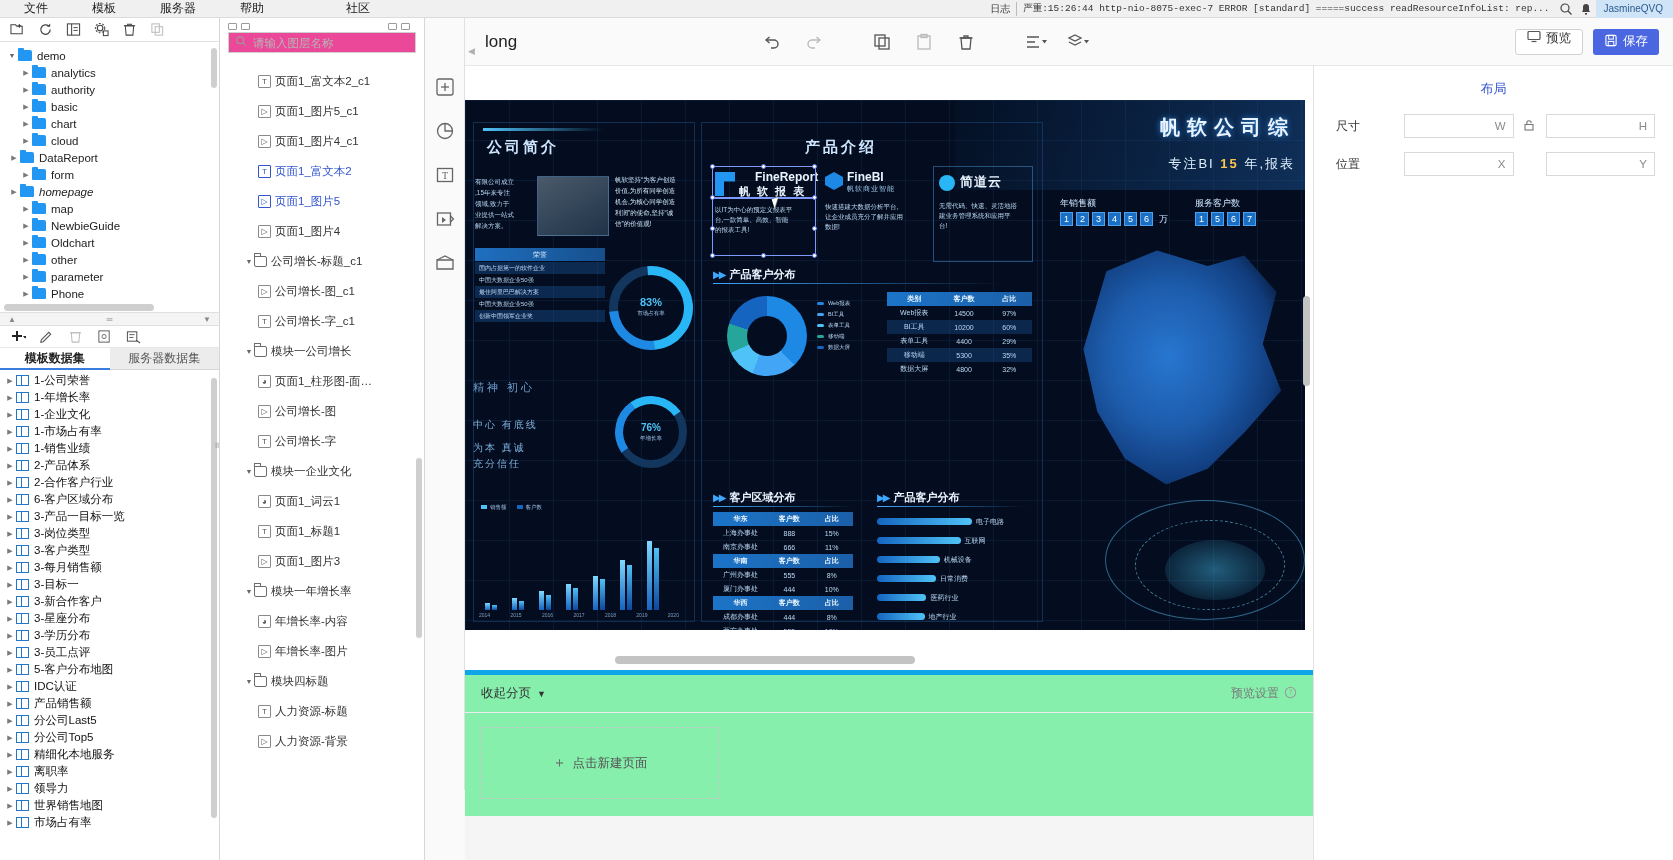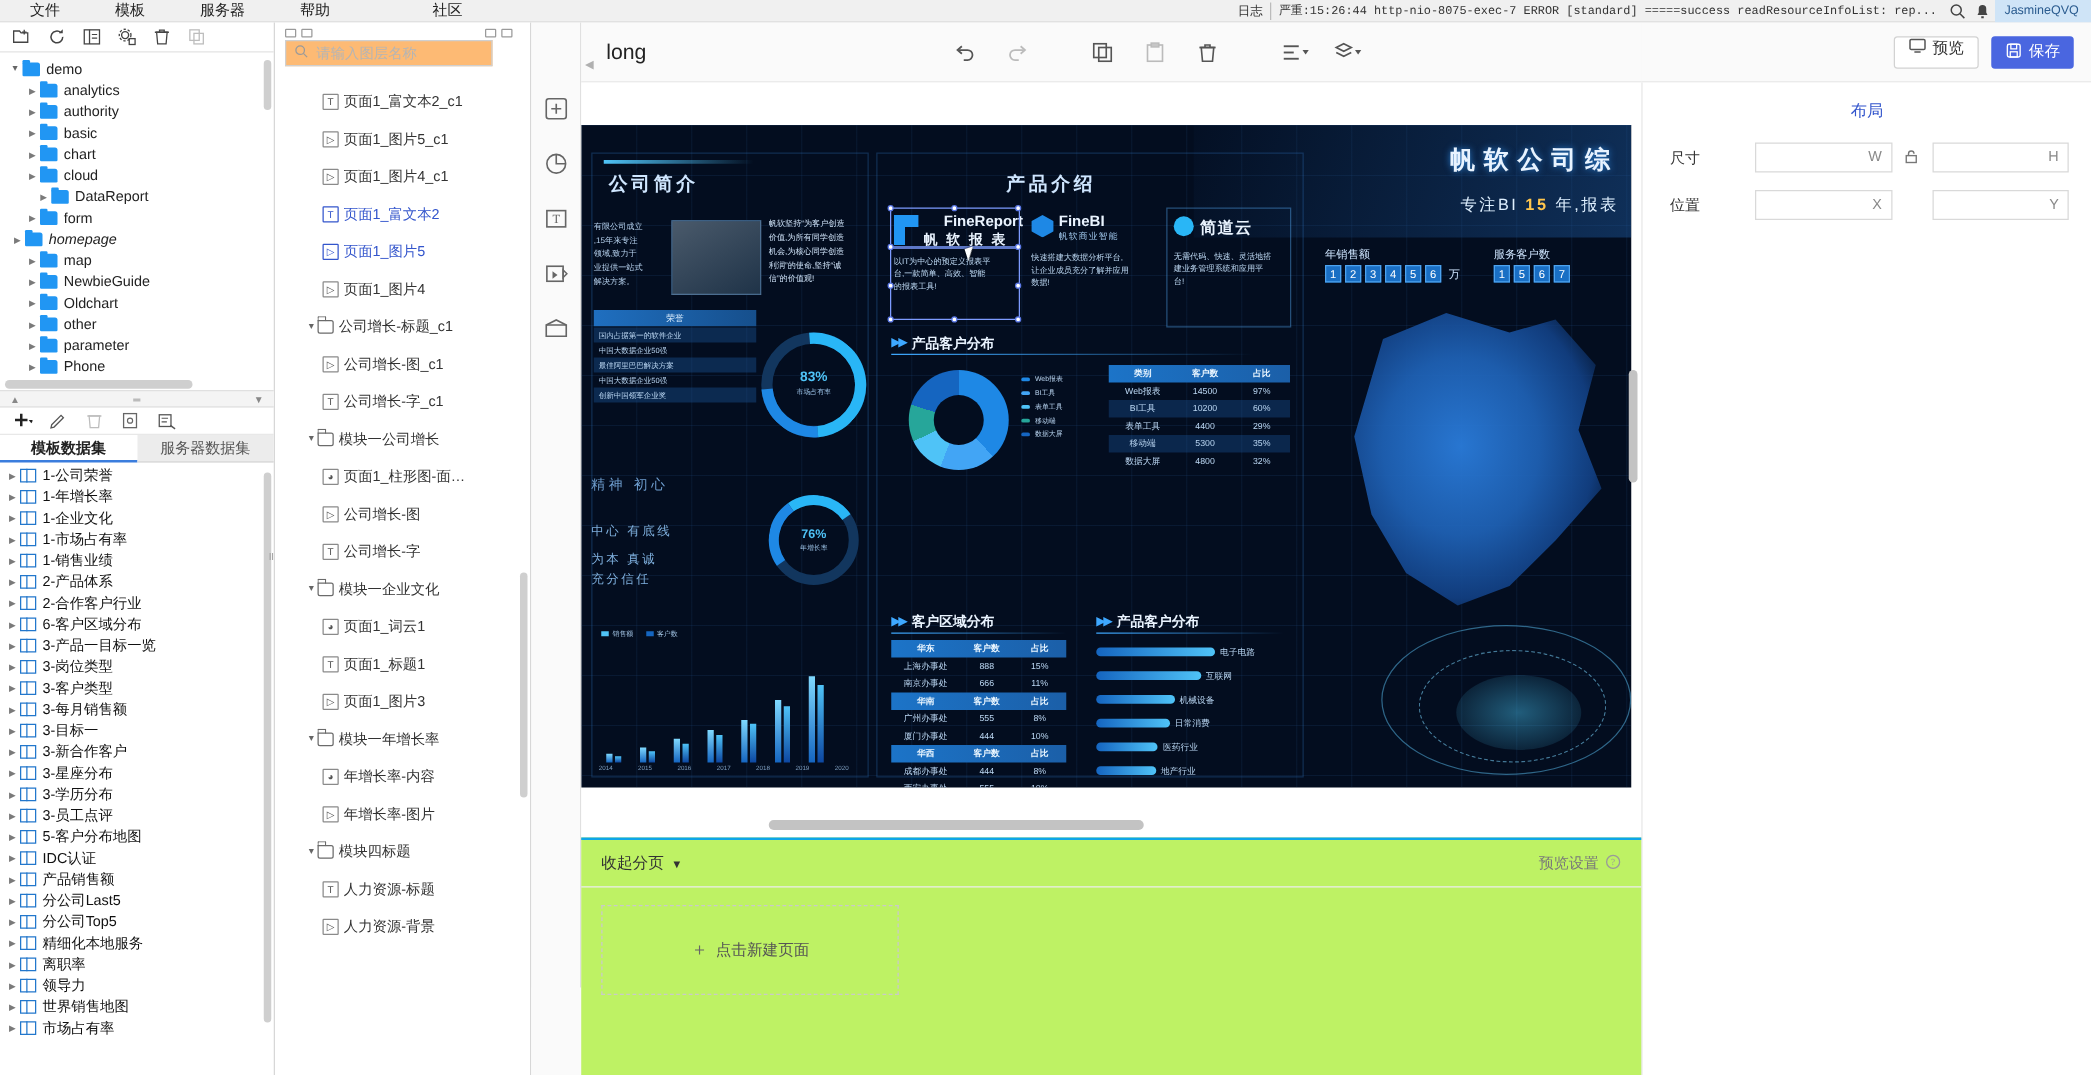--- a/index.html
+++ b/index.html
@@ -45,21 +45,21 @@
   .dsicon:before{content:"";position:absolute;inset:0;border:1.4px solid #2277cc;background:#fff;}
   .dsicon:after{content:"";position:absolute;left:4.6px;top:0;width:1.4px;height:11px;background:#2277cc;}
   .ds-vscroll { position:absolute; right:2px; top:360px; width:6px; height:440px; background:#cfcfcf; border-radius:4px; }
 
   
   .col-layer { position:absolute; left:220px; top:18px; width:205px; height:842px; background:#fff; border-right:1px solid #d7d7d7; }
   .layer-head { height:48px; position:relative; }
   .layer-mini { position:absolute; top:5px; left:8px; display:flex; gap:4px;}
   .layer-mini-r { position:absolute; top:5px; right:14px; display:flex; gap:4px;}
   .mini-box{width:9px;height:7px;border:1px solid #9a9a9a;border-radius:1px;}
-  .search-box { position:absolute; top:14px; left:8px; width:166px; height:21px; border:1px solid #cfcfcf; background:#fdba74; display:flex; align-items:center; padding:0 6px; gap:6px;font-family:Liberation Serif, serif;}
+  .search-box { position:absolute; top:14px; left:8px; width:188px; height:21px; border:1px solid #cfcfcf; background:#ec4899; display:flex; align-items:center; padding:0 6px; gap:6px;font-family:Liberation Serif, serif;}
   .search-box input { border:0; outline:0; width:100%; font-size:11.5px; color:#333; font-family:inherit; background:transparent;}
   .search-box input::placeholder{color:#b5b5b5;}
   .layer-list { position:absolute; top:48px; left:0; right:0; bottom:22px; overflow:hidden;}
   .lrow { height:30px; display:flex; align-items:center; font-size:11.5px; color:#333; white-space:nowrap;}
   .lrow.sel { color:#3355cc; }
   .lcaret { width:10px; text-align:center; font-size:7px; color:#666; }
   .licon { width:13px; height:13px; border:1px solid #8a8a8a; margin-right:4px; display:flex; align-items:center; justify-content:center; font-size:8px; color:#555; flex:none; border-radius:1px;}
   .lrow.sel .licon { border-color:#3355cc; color:#3355cc;}
   .licon.folder-i{ border:0; width:13px; height:11px; position:relative;}
   .licon.folder-i:before{content:"";position:absolute;inset:0;border:1.3px solid #6b6b6b;border-radius:0 2px 2px 2px;}
@@ -121,21 +121,21 @@
   .mt-row.head{ background:linear-gradient(90deg,#1c74c8,#1b5fa8); color:#eaf6ff; font-weight:bold;}
   .mt-row.alt{ background:rgba(30,90,160,.35);}
   .mt-c{ text-align:center; }
   .bar{ height:7px; border-radius:4px; background:linear-gradient(90deg,#1565c0,#4fc3f7);}
   .blabel{ font-size:7px; color:#b9d6f2;}
   .sel-box{ position:absolute; border:1px solid #7d9bff; }
   .sel-h{ position:absolute; width:5px; height:5px; background:#fff; border:1px solid #5b78e6; border-radius:50%;}
   .cursor{ position:absolute; width:0;height:0; border-left:7px solid #fff; border-bottom:10px solid transparent; transform:rotate(-18deg); filter:drop-shadow(0 0 1px #000);}
 
   
-  .pages { position:absolute; left:465px; top:670px; width:848px; height:190px; background:#bef264; border-top:2px solid #0ea5e9;}
+  .pages { position:absolute; left:465px; top:670px; width:848px; height:146px; background:#86efac; border-top:5px solid #0ea5e9;}
   .pages-bar { height:38px; display:flex; align-items:center; padding:0 16px; border-bottom:1px solid #ededed;}
   .pages-bar .pb-left{ display:flex; align-items:center; gap:6px; font-size:12.5px; color:#333; cursor:pointer;}
   .pages-bar .pb-right{ margin-left:auto; display:flex; align-items:center; gap:5px; font-size:12px; color:#7a7a7a; cursor:pointer;}
   .thumbs { display:flex; gap:12px; padding:14px 16px; }
   .thumb { width:238px; height:72px; border:1.5px solid #6679d8; position:relative; display:flex; overflow:hidden; cursor:pointer;}
   .thumb .tcol{ flex:1; border-right:1px solid #fff; background:#bdbdbd;}
   .thumb-label{ position:absolute; right:0; bottom:0; background:#3a3a3a; color:#fff; font-size:10px; padding:1px 5px;}
   .thumb-add { width:238px; height:72px; border:1px dashed #c9c9c9; display:flex; align-items:center; justify-content:center; gap:6px; font-size:12.5px; color:#555; cursor:pointer;}
   .rail2 { position:absolute; left:425px; top:790px; width:40px; height:70px; background:#fafafa; display:flex; justify-content:center; padding-top:14px;}
 </style>
@@ -239,21 +239,21 @@
         <div class="tnode" style="padding-left: 20px;">
           <span class="caret">▶</span>
           <span class="folder"></span>
           <span>chart</span>
         </div>
         <div class="tnode" style="padding-left: 20px;">
           <span class="caret">▶</span>
           <span class="folder"></span>
           <span>cloud</span>
         </div>
-        <div class="tnode" style="padding-left: 29px;">
+        <div class="tnode" style="padding-left: 8px;">
           <span class="caret">▶</span>
           <span class="folder"></span>
           <span>DataReport</span>
         </div>
         <div class="tnode" style="padding-left: 20px;">
           <span class="caret">▶</span>
           <span class="folder"></span>
           <span>form</span>
         </div>
         <div class="tnode" style="padding-left: 8px; font-style: italic;">
@@ -870,21 +870,21 @@
     <div style="position:absolute;left:360px;top:70px;width:98px;height:88px;">
       <div style="font-size:12px;color:#eaf4ff;font-weight:bold;padding-left:22px;">FineBI</div>
       <div style="font-size:7px;color:#9fc6ea;padding-left:22px;letter-spacing:1px;">帆软商业智能</div>
       <div style="position:absolute;left:0;top:2px;width:18px;height:18px;background:#1e88e5;clip-path:polygon(50% 0,100% 28%,100% 72%,50% 100%,0 72%,0 28%);"></div>
       <div style="font-size:6.5px;color:#bdd8f2;line-height:10px;padding-top:8px;white-space:pre-line;">快速搭建大数据分析平台,
 让企业成员充分了解并应用
 数据!</div>
     </div>
 
     <div style="position:absolute;left:468px;top:66px;width:100px;height:96px;border:1px solid rgba(80,160,230,.45);padding:6px 5px;">
-      <div style="display:flex;align-items:flex-start;gap:5px;">
+      <div style="display:flex;align-items:flex-end;gap:5px;">
         <span style="width:16px;height:16px;border-radius:50%;background:#29b6f6;display:inline-block;"></span>
         <span style="font-size:13px;color:#eaf4ff;font-weight:bold;letter-spacing:1px;">简道云</span>
       </div>
       <div style="font-size:6.5px;color:#bdd8f2;line-height:10px;padding-top:10px;white-space:pre-line;">无需代码、快速、灵活地搭
 建业务管理系统和应用平
 台!</div>
     </div>
 
     <div class="sec-head" style="left:248px; top:167px;">
       <span class="ar">▶▶</span>

